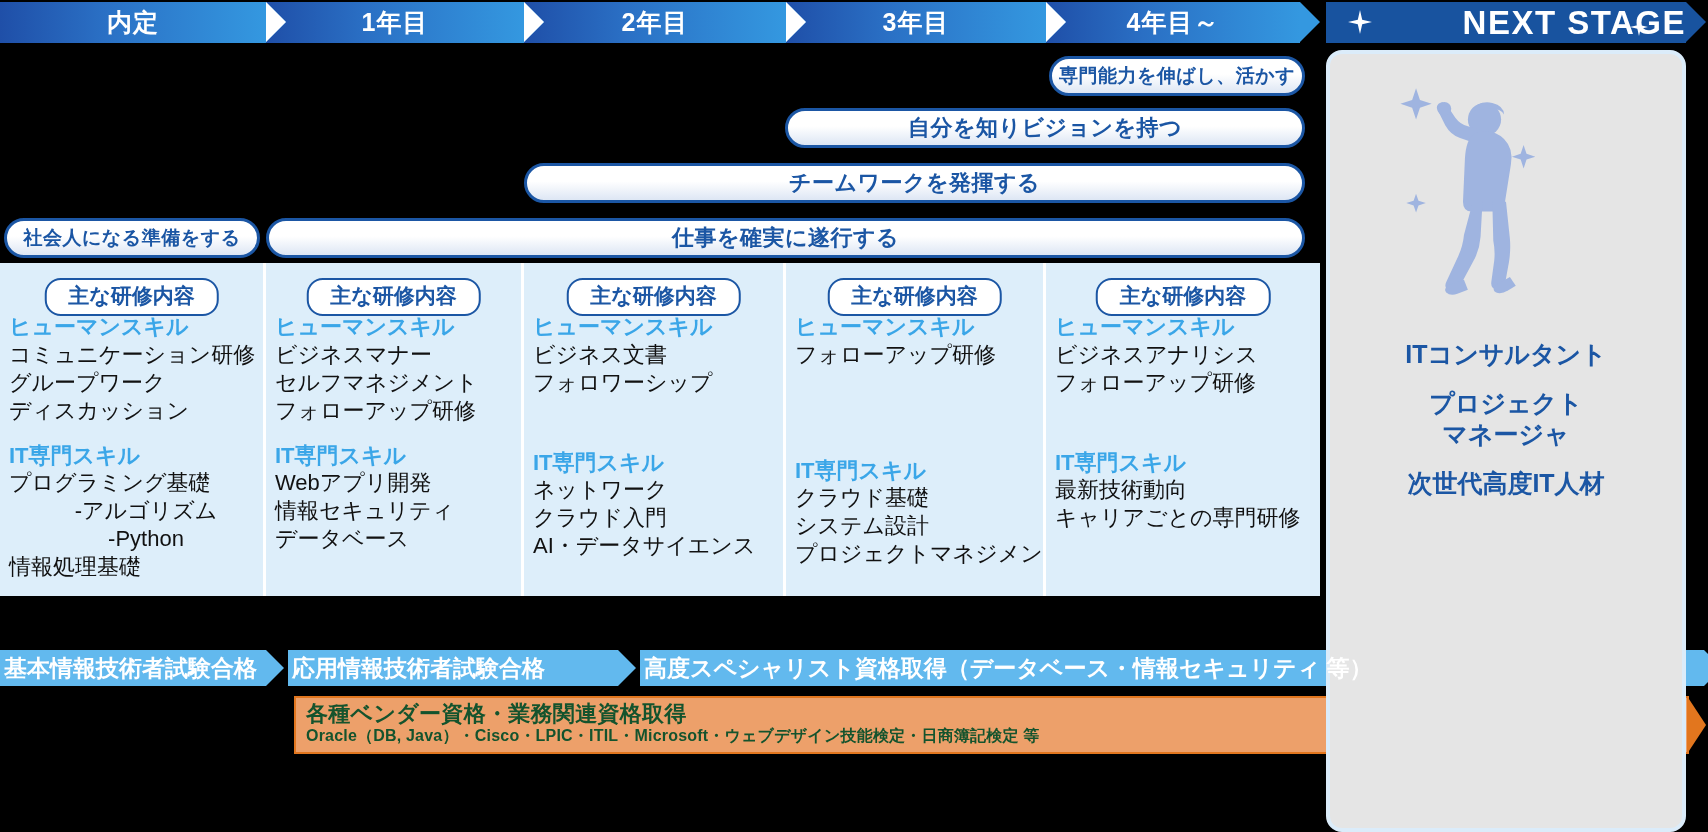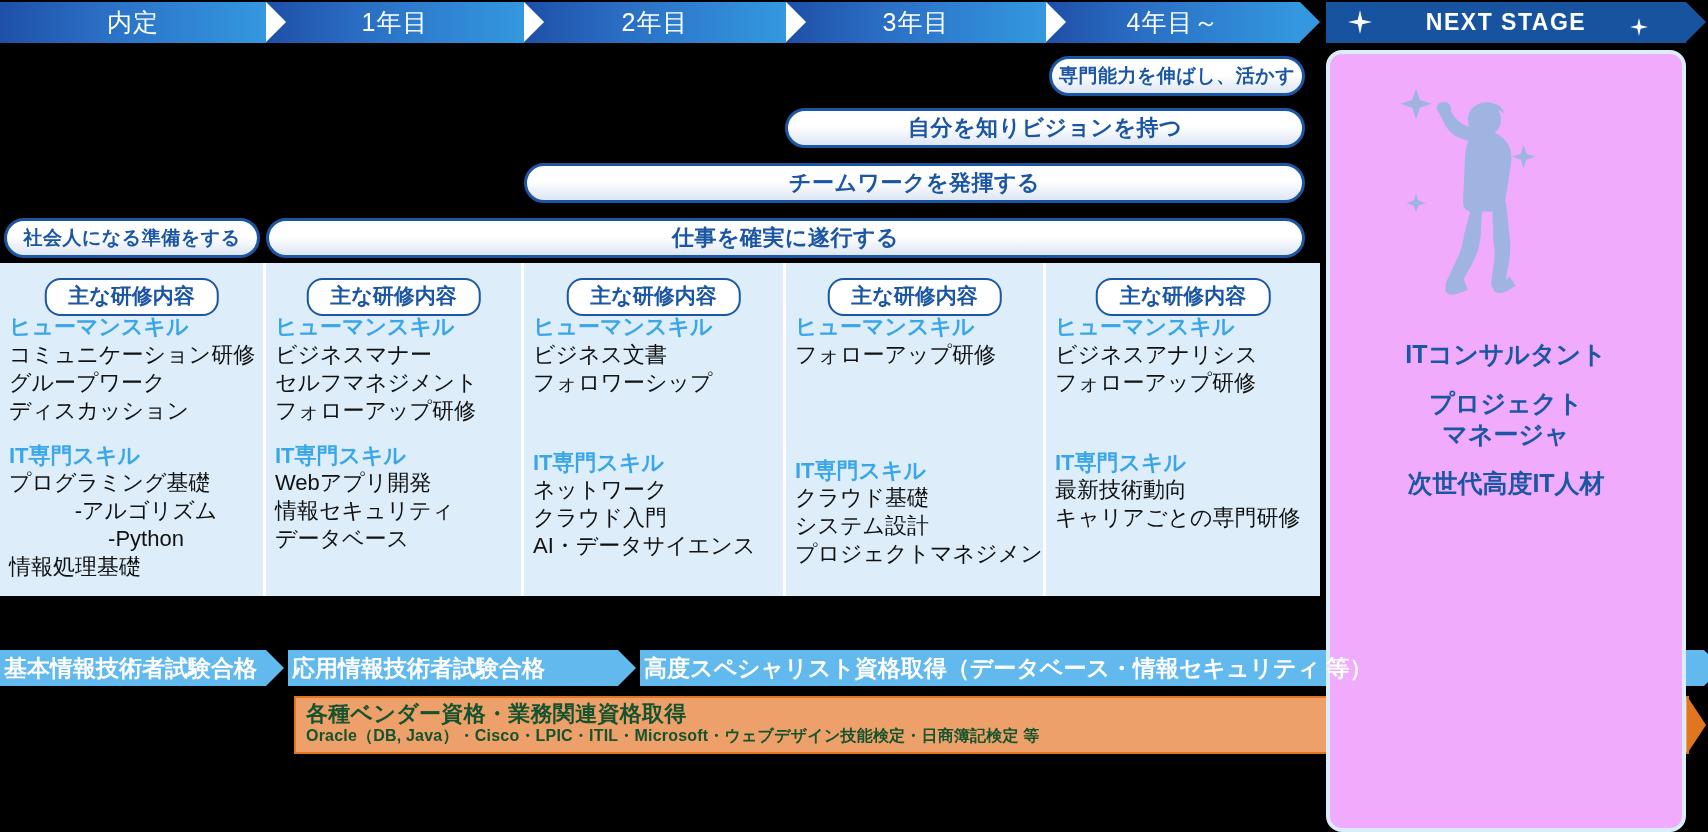--- a/index.html
+++ b/index.html
@@ -8,40 +8,40 @@
     font-family:"Liberation Sans","DejaVu Sans",sans-serif;
     overflow:hidden;position:relative;
   }
   #stage{position:absolute;left:0;top:0;width:1708px;height:832px;background:#000;}
 
   
   .hdr{position:absolute;left:0;top:2px;width:1320px;height:41px;}
   .chev{
     position:absolute;top:0;height:41px;
     display:flex;align-items:center;justify-content:center;
-    color:#fff;font-size:25px;font-weight:400;letter-spacing:1px;
+    color:#fff;font-size:25px;font-weight:700;letter-spacing:1px;
     background:linear-gradient(90deg,#1f4fa8 0%,#2a6fc4 38%,#3498e0 100%);
   }
   .chev .ctip{
     position:absolute;right:-20px;top:0;width:0;height:0;
     border-top:20.5px solid transparent;border-bottom:20.5px solid transparent;
     border-left:20px solid #3498e0;z-index:3;
   }
   .chev .cnotch{
     position:absolute;left:0;top:0;width:0;height:0;
     border-top:20.5px solid transparent;border-bottom:20.5px solid transparent;
     border-left:20px solid #000;z-index:4;
   }
   .chev .cnotch.white{border-left-color:#fff;}
   .chev span{position:relative;z-index:5;}
 
   .nextstage{
     position:absolute;left:1326px;top:2px;width:360px;height:41px;
-    background:#18539f;display:flex;align-items:center;justify-content:center;
-    color:#fff;font-size:23px;font-weight:700;letter-spacing:1.5px;
+    background:#18539f;display:flex;align-items:center;justify-content:flex-end;
+    color:#fff;font-size:33px;font-weight:700;letter-spacing:1.5px;
   }
   .nextstage .nstip{
     position:absolute;right:-20px;top:0;width:0;height:0;
     border-top:20.5px solid transparent;border-bottom:20.5px solid transparent;
     border-left:20px solid #18539f;
   }
   .spark{position:absolute;color:#fff;line-height:1;}
 
   
   .pill{
@@ -103,21 +103,21 @@
   }
   .ts .tip{
     position:absolute;right:-19px;top:0;width:0;height:0;
     border-top:23px solid transparent;border-bottom:23px solid transparent;
     border-left:19px solid #f0c71c;
   }
 
   
   .nscard{
     position:absolute;left:1326px;top:50px;width:360px;height:782px;
-    background:#f0abfc;border:4px solid #dbecfa;border-radius:16px;
+    background:#e5e5e5;border:4px solid #dbecfa;border-radius:16px;
     box-sizing:border-box;overflow:hidden;
   }
   .nsfig{position:absolute;left:0;top:12px;width:100%;height:240px;}
   .nsroles{position:absolute;left:0;top:285px;width:100%;text-align:center;}
   .nsrole{color:#1b56a4;font-size:25px;font-weight:700;line-height:1.24;margin-bottom:18px;}
   .nsrole.two{margin-bottom:18px;}
 </style>
 </head>
 <body>
 

